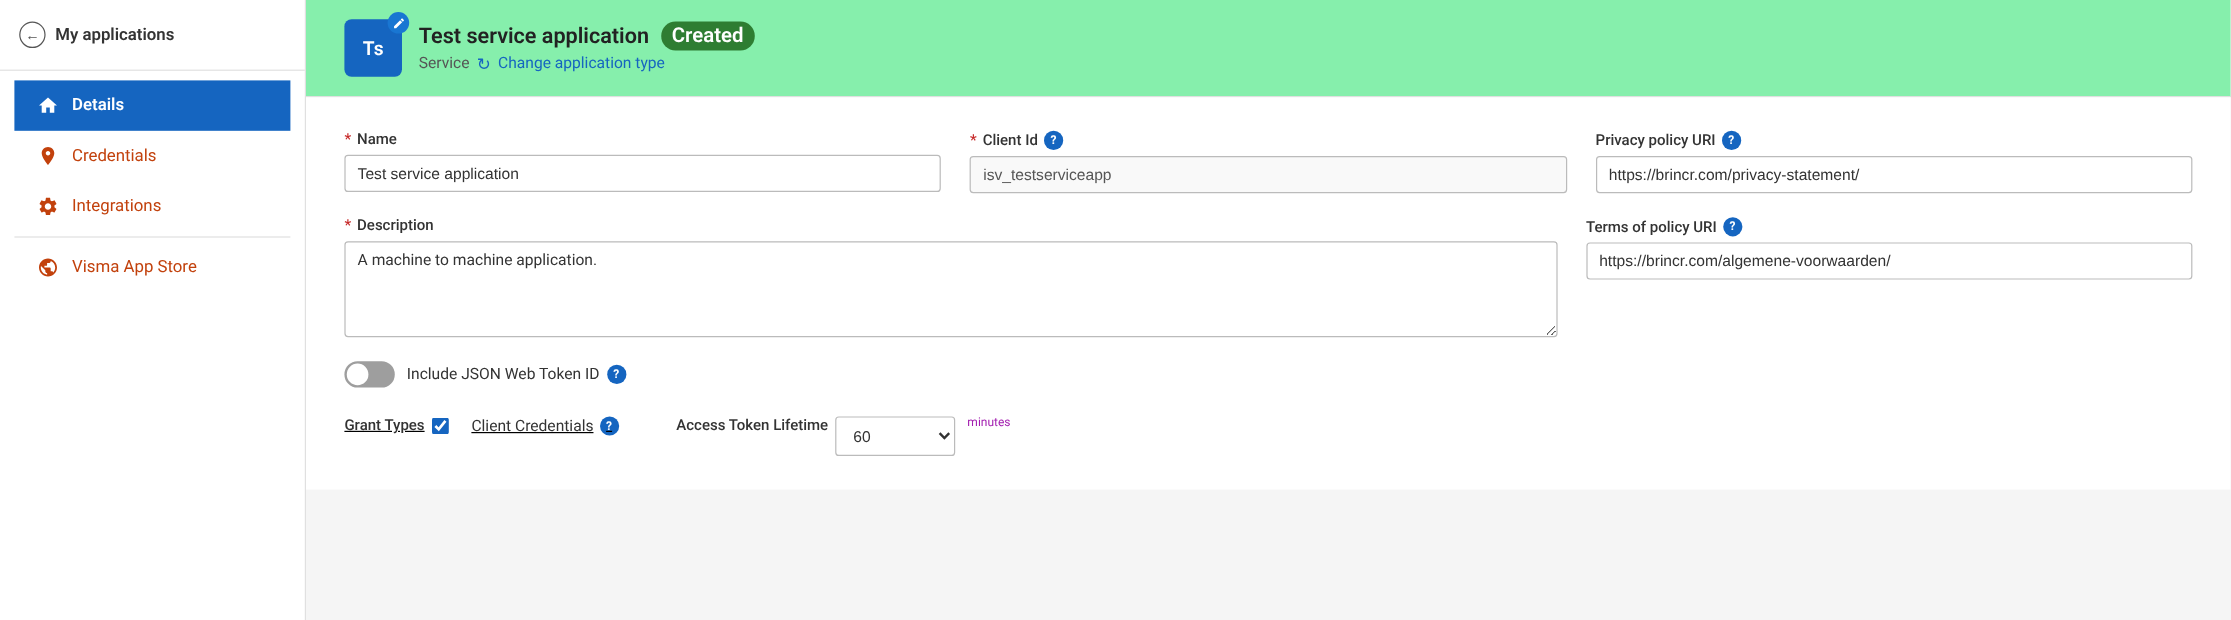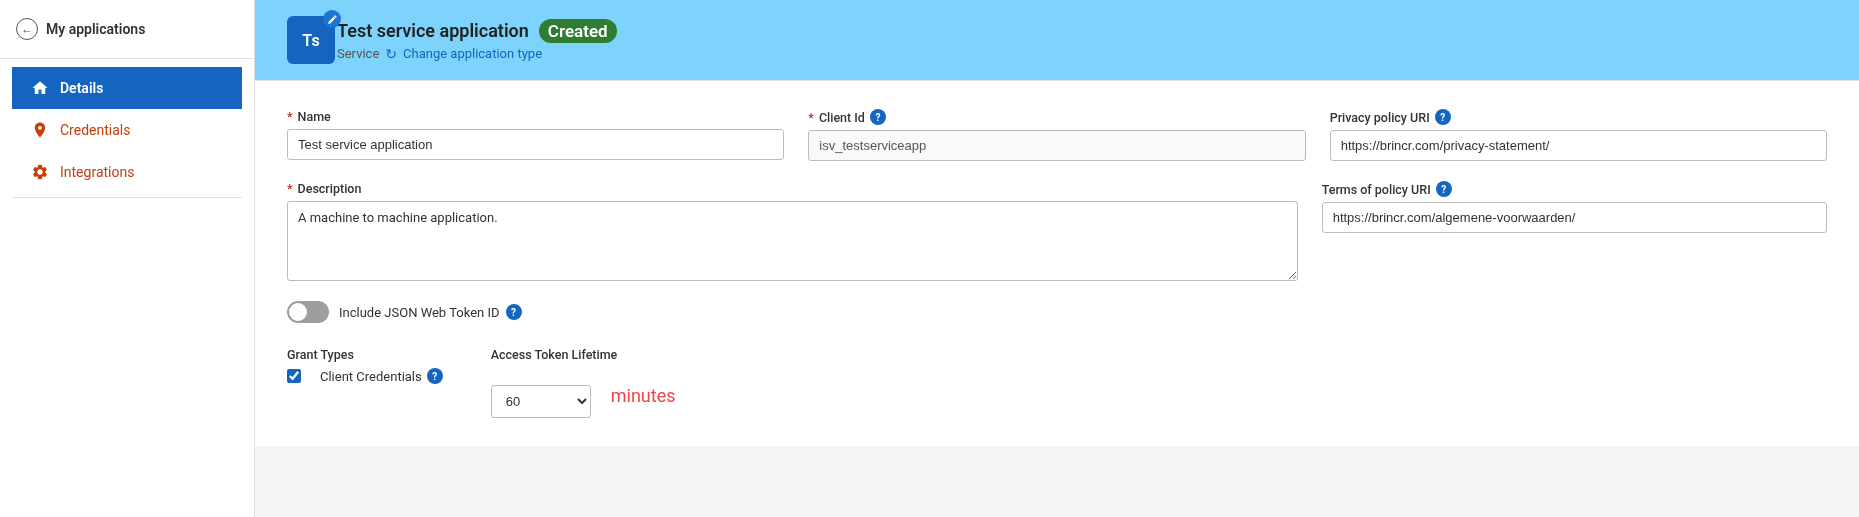--- a/index.html
+++ b/index.html
@@ -79,25 +79,25 @@
     }
 
     
     .main {
       flex: 1;
       background: #f5f5f5;
       overflow-y: auto;
     }
 
     .app-header {
-      background: #7dd3fc;
+      background: #86efac;
       padding: 16px 32px;
       display: flex;
       align-items: center;
-      gap: 2px;
+      gap: 14px;
       border-bottom: 1px solid #e0e0e0;
     }
 
     .app-avatar {
       width: 48px;
       height: 48px;
       background: #1565c0;
       border-radius: 6px;
       display: flex;
       align-items: center;
@@ -293,22 +293,23 @@
     }
 
     .grant-row {
       display: flex;
       gap: 48px;
       align-items: flex-start;
     }
 
     .grant-group {
       display: flex;
-      flex-direction: column;
+      flex-direction: row;
       gap: 6px;
+      text-decoration: underline;
     }
 
     .grant-group-label {
       font-size: 12.5px;
       font-weight: 500;
       color: #333;
     }
 
     .checkbox-row {
       display: flex;
@@ -326,22 +327,21 @@
     .checkbox-label {
       font-size: 13px;
       color: #333;
       display: flex;
       align-items: center;
       gap: 5px;
     }
 
     .lifetime-group {
       display: flex;
-      flex-direction: column;
-      gap: 23px;
+      gap: 6px;
     }
 
     .lifetime-label {
       font-size: 12.5px;
       font-weight: 500;
       color: #333;
     }
 
     .lifetime-row {
       display: flex;
@@ -355,23 +355,22 @@
       font-size: 13px;
       color: #333;
       background: #fff;
       outline: none;
       min-width: 100px;
       cursor: pointer;
       appearance: auto;
     }
 
     .lifetime-unit {
-      font-size: 18px;
-      color: #ef4444;
-      margin-left: 10px;
+      font-size: 10px;
+      color: #a21caf;
     }
 
     
     .sidebar-divider {
       border: none;
       border-top: 1px solid #e0e0e0;
       margin: 4px 0;
     }
   </style>
 </head>
@@ -407,20 +406,28 @@
       <span class="sidebar-icon">
         <svg width="18" height="18" viewBox="0 0 24 24" fill="currentColor">
           <path d="M19.14 12.94c.04-.3.06-.61.06-.94 0-.32-.02-.64-.07-.94l2.03-1.58c.18-.14.23-.41.12-.61l-1.92-3.32c-.12-.22-.37-.29-.59-.22l-2.39.96c-.5-.38-1.03-.7-1.62-.94l-.36-2.54c-.04-.24-.24-.41-.48-.41h-3.84c-.24 0-.43.17-.47.41l-.36 2.54c-.59.24-1.13.57-1.62.94l-2.39-.96c-.22-.08-.47 0-.59.22L2.74 8.87c-.12.21-.08.47.12.61l2.03 1.58c-.05.3-.09.63-.09.94s.02.64.07.94l-2.03 1.58c-.18.14-.23.41-.12.61l1.92 3.32c.12.22.37.29.59.22l2.39-.96c.5.38 1.03.7 1.62.94l.36 2.54c.05.24.24.41.48.41h3.84c.24 0 .44-.17.47-.41l.36-2.54c.59-.24 1.13-.56 1.62-.94l2.39.96c.22.08.47 0 .59-.22l1.92-3.32c.12-.22.07-.47-.12-.61l-2.01-1.58zM12 15.6c-1.98 0-3.6-1.62-3.6-3.6s1.62-3.6 3.6-3.6 3.6 1.62 3.6 3.6-1.62 3.6-3.6 3.6z"></path>
         </svg>
       </span>
       <span>Integrations</span>
     </div>
 
     <hr class="sidebar-divider">
 
+    <div class="sidebar-item">
+      <span class="sidebar-icon">
+        <svg width="18" height="18" viewBox="0 0 24 24" fill="currentColor">
+          <path d="M12 2C6.48 2 2 6.48 2 12s4.48 10 10 10 10-4.48 10-10S17.52 2 12 2zm-1 17.93c-3.95-.49-7-3.85-7-7.93 0-.62.08-1.21.21-1.79L9 15v1c0 1.1.9 2 2 2v1.93zm6.9-2.54c-.26-.81-1-1.39-1.9-1.39h-1v-3c0-.55-.45-1-1-1H8v-2h2c.55 0 1-.45 1-1V7h2c1.1 0 2-.9 2-2v-.41c2.93 1.19 5 4.06 5 7.41 0 2.08-.8 3.97-2.1 5.39z"></path>
+        </svg>
+      </span>
+      <span>Visma App Store</span>
+    </div>
 
   </div>
 </nav>
 
 <main class="main">
 
   <div class="app-header">
     <div class="app-avatar">
       <span>Ts</span>
       <div class="app-avatar-badge">

